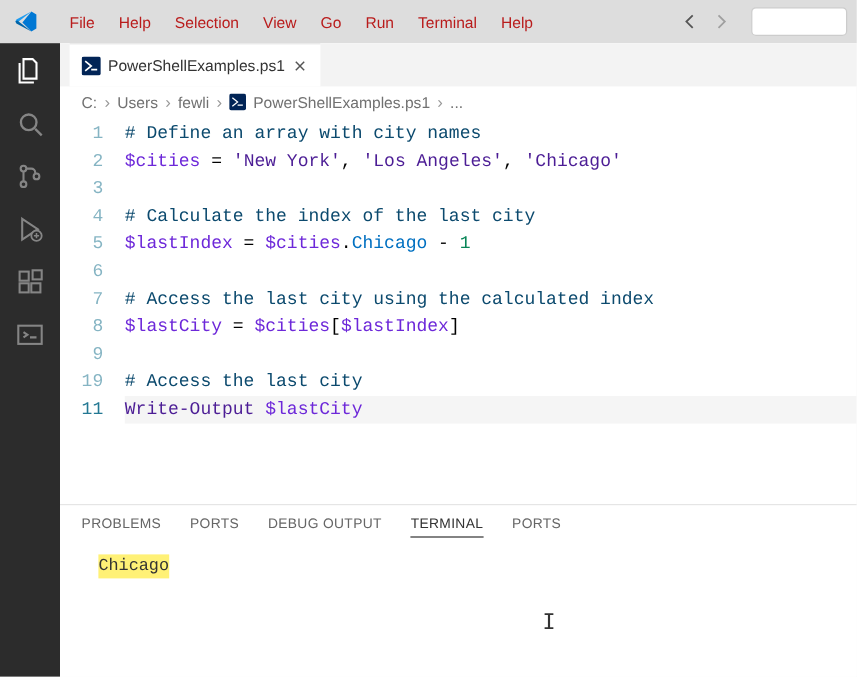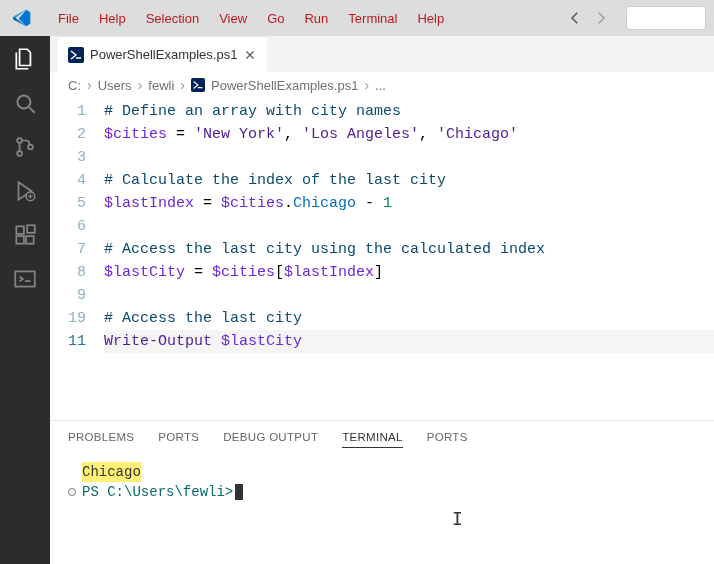--- a/index.html
+++ b/index.html
@@ -324,23 +324,17 @@
           <span class="panel-tab">PORTS</span>
           <span class="panel-tab">DEBUG OUTPUT</span>
           <span class="panel-tab active">TERMINAL</span>
           <span class="panel-tab">PORTS</span>
         </div>
       <div class="terminal">
         <div class="term-line">
           <span style="width:14px;flex-shrink:0"></span>
           <span class="hl">Chicago</span>
         </div>
-        <div class="term-line">
-          <span class="term-dot dot-open"></span>
-          <span>
-            <span class="term-prompt">PS </span><span class="term-prompt">C:\Users\fewli&gt;</span><span class="cursor-block"></span>
-          </span>
-        </div>
         <span class="ibeam">𝙸</span>
       </div>
     </div>
   </div>
 </div>
 
 </body></html>

